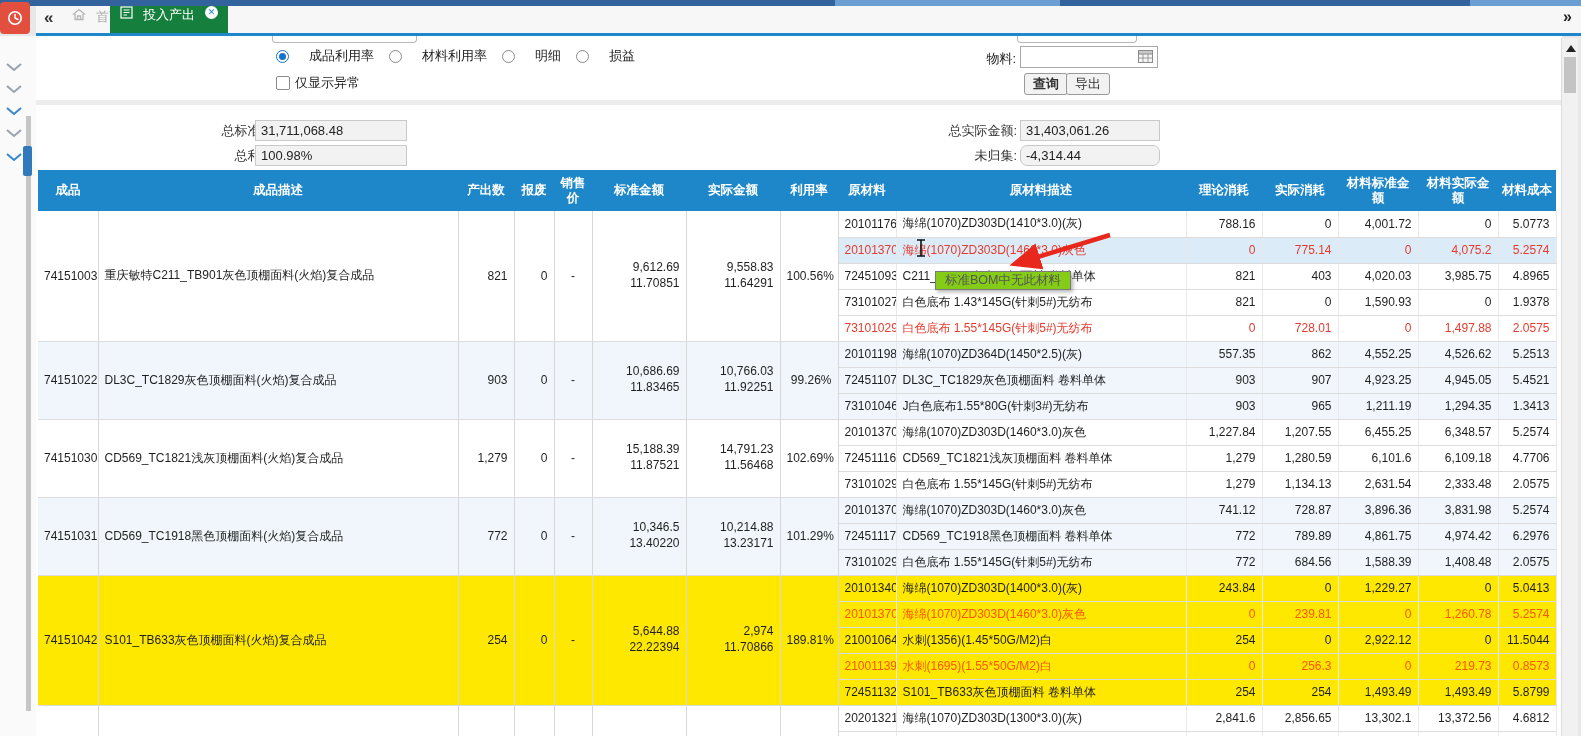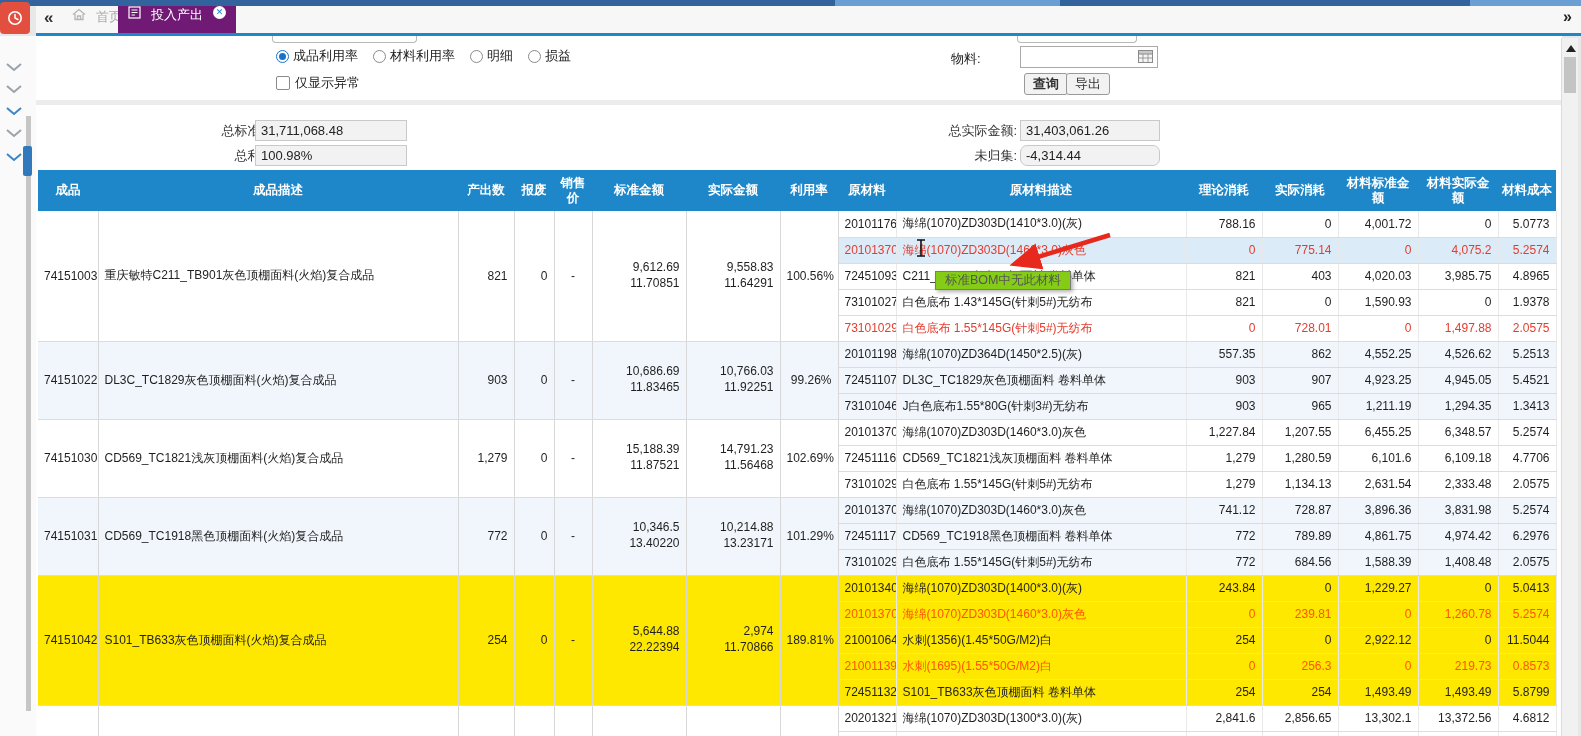--- a/index.html
+++ b/index.html
@@ -11,46 +11,46 @@
 
   
   #corner-btn{position:absolute;left:0;top:2px;width:30px;height:32px;background:#e34f3f;border-radius:4px;display:flex;align-items:center;justify-content:center;}
 
   
   #tabbar{position:absolute;left:36px;top:6px;width:1545px;height:27px;background:#f7f7f7;}
   #tab-underline{position:absolute;left:36px;top:33px;width:1545px;height:3px;background:#1d87c9;}
   #collapse-left{position:absolute;left:8px;top:2px;font-size:17px;font-weight:bold;color:#333;cursor:pointer;}
   .tab{position:absolute;top:2px;height:25px;display:flex;align-items:flex-start;gap:10px;padding:0 10px;font-size:13px;}
   #tab-home{left:26px;color:#a9a9a9;}
-  #tab-active{left:82px;top:0;height:27px;background:#701a75;color:#fff;}
+  #tab-active{left:74px;top:0;height:27px;background:#15803d;color:#fff;}
   .tab-close{display:inline-flex;width:13px;height:13px;border-radius:50%;background:#fff;color:#1d87c9;font-size:9px;font-weight:bold;align-items:center;justify-content:center;line-height:1;}
   #expand-right{position:absolute;left:1563px;top:8px;font-size:16px;font-weight:bold;color:#222;}
 
   
   #sidebar{position:absolute;left:0;top:36px;width:36px;height:700px;background:#fafafa;border-right:1px solid #e2e2e2;}
   .chev{position:absolute;left:5px;}
   #side-track{position:absolute;left:26px;top:80px;width:5px;height:595px;background:#c6c6c6;}
   #side-thumb{position:absolute;left:23px;top:110px;width:9px;height:30px;background:#3079bd;border-radius:2px;}
 
   
   #main{position:absolute;left:36px;top:36px;width:1526px;height:700px;background:#fff;}
   #panel-rule{position:absolute;left:0;top:64px;width:1526px;height:5px;background:#ececec;}
 
   
   .sliver{position:absolute;top:0;height:6px;border:1px solid #b8b8b8;border-top:none;border-radius:0 0 4px 4px;background:#fff;}
   #sliver1{left:236px;width:143px;}
   #sliver2{left:981px;width:118px;}
   #radio-group{position:absolute;left:240px;top:11px;display:flex;gap:15px;font-size:13px;color:#222;}
-  .radio-item{display:flex;align-items:center;gap:4px;cursor:pointer;}
+  .radio-item{display:flex;align-items:center;gap:20px;cursor:pointer;}
   .radio-circle{width:13px;height:13px;border-radius:50%;border:1px solid #8a8a8a;background:#fff;box-sizing:border-box;position:relative;}
   .radio-circle.checked{border-color:#1673c9;}
   .radio-circle.checked::after{content:"";position:absolute;left:2px;top:2px;width:7px;height:7px;border-radius:50%;background:#1673c9;}
   #checkbox-row{position:absolute;left:240px;top:38px;display:flex;align-items:center;gap:5px;font-size:13px;color:#222;}
   #checkbox-box{width:12px;height:12px;border:1px solid #8a8a8a;border-radius:2px;background:#fff;}
-  #material-label{position:absolute;left:915px;top:14px;width:65px;font-size:13px;color:#222;}
+  #material-label{position:absolute;left:915px;top:14px;width:65px;text-align:right;font-size:13px;color:#222;}
   #material-input{position:absolute;left:984px;top:10px;width:138px;height:22px;border:1px solid #a9a9a9;background:#fff;box-sizing:border-box;}
   #material-lookup{position:absolute;left:1102px;top:14px;width:15px;height:13px;}
   .btn{position:absolute;top:37px;height:22px;padding:0 8px;font-size:13px;color:#333;background:#f2f2f2;border:1px solid #999;border-radius:3px;line-height:20px;cursor:pointer;}
   #btn-query{left:988px;font-weight:bold;}
   #btn-export{left:1030px;}
 
   
   .sum-label{position:absolute;font-size:13px;color:#333;text-align:right;}
   .sum-box{position:absolute;height:21px;background:#f2f2f2;border:1px solid #c9c9c9;font-size:13px;color:#222;line-height:20px;padding:0 5px;box-sizing:border-box;}
 

